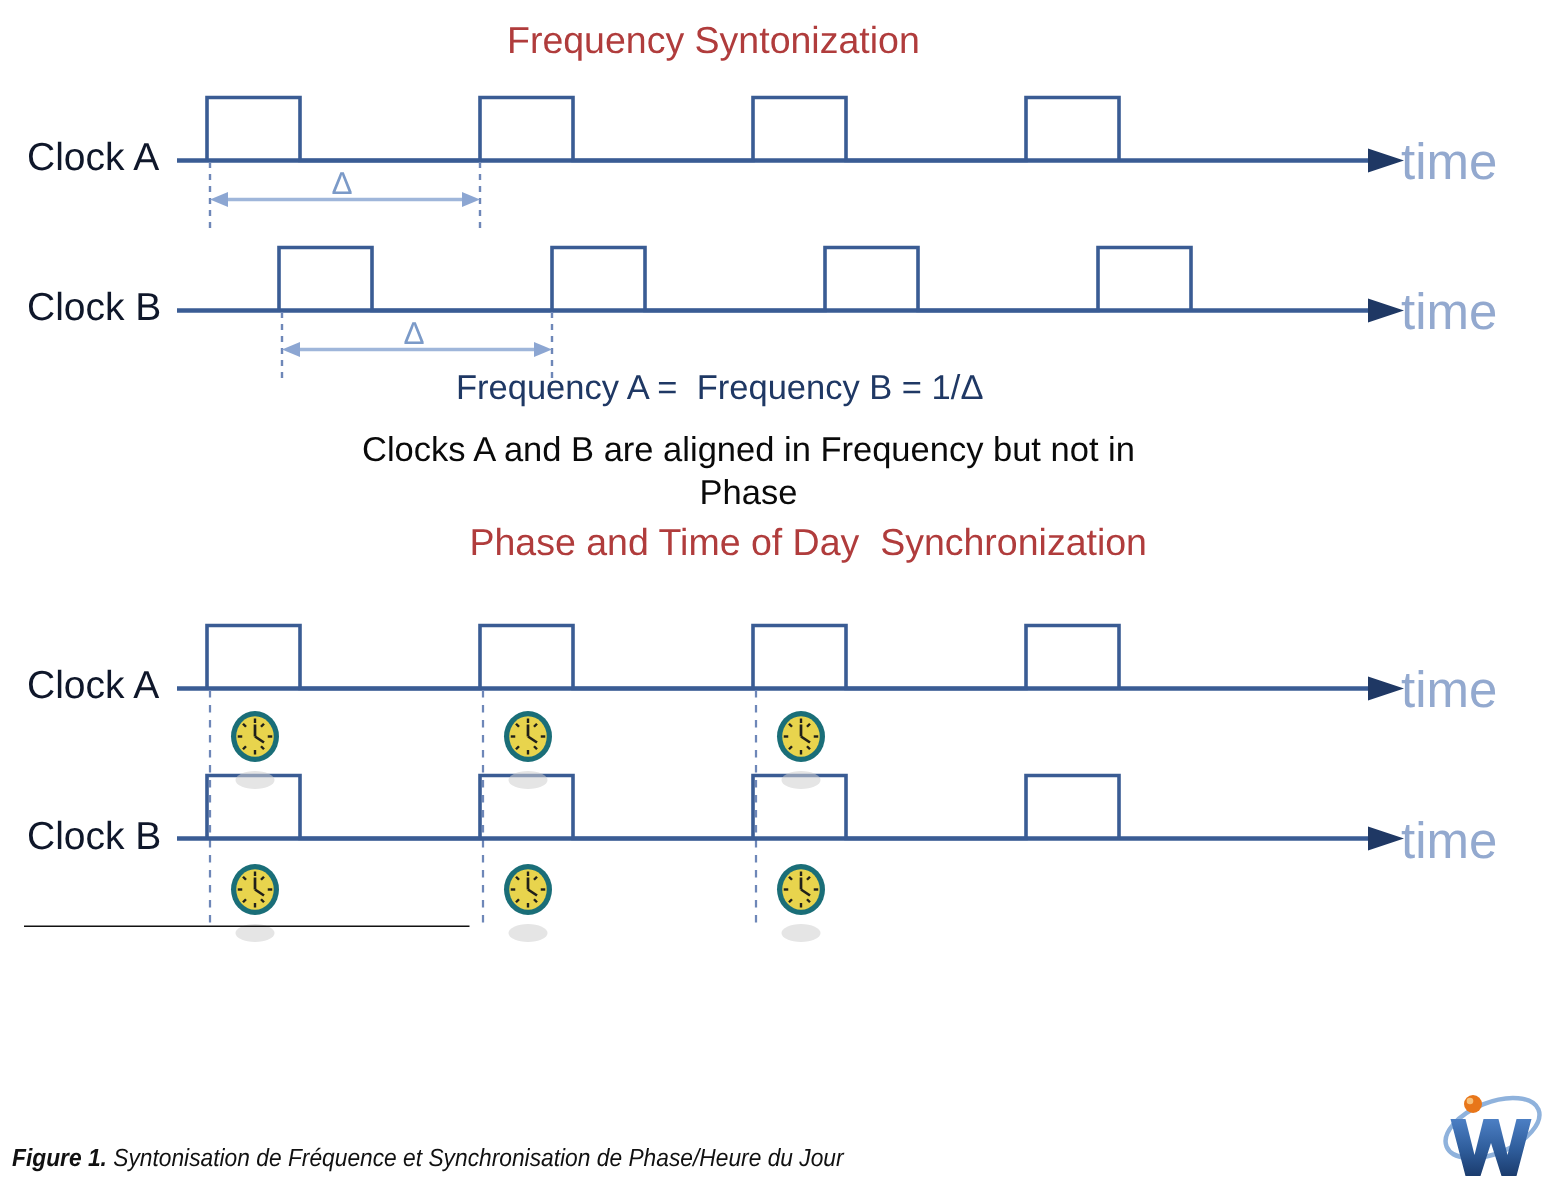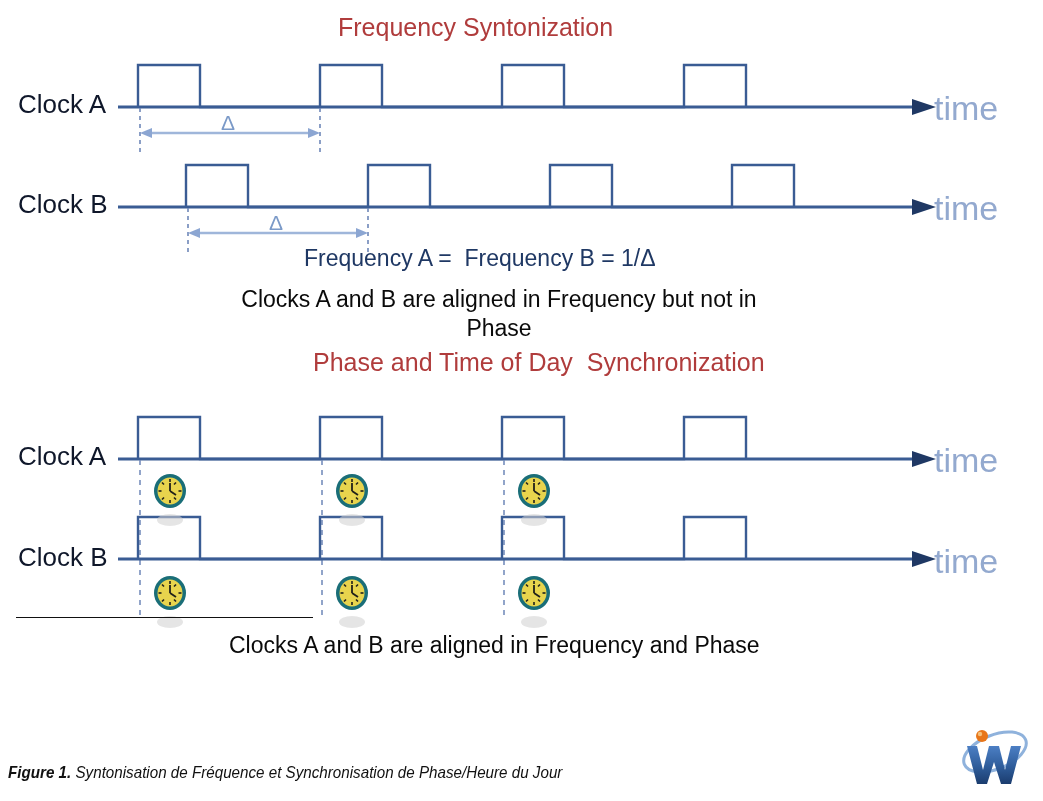--- a/index.html
+++ b/index.html
@@ -274,21 +274,20 @@
       <line x1="26" y1="8.5" x2="24" y2="10.5"></line>
       <line x1="12" y1="25.5" x2="14" y2="23.5"></line>
       <line x1="26" y1="25.5" x2="24" y2="23.5"></line>
     </g>
     <line x1="20" y1="17" x2="20" y2="9" stroke="#20201A" stroke-width="1.8"></line>
     <line x1="20" y1="17" x2="26" y2="21" stroke="#20201A" stroke-width="1.8"></line>
   </svg>
 
   <div class="abs" style="left:16px; top:617px; width:297px; height:1px; background:#111111;"></div>
 
-  <div class="abs body-text" style="left:229px; top:631px; width:700px;">Clocks A and B are aligned in Frequency and Phase</div>
 
   <div class="abs caption" style="left:8px; top:763px;"><b>Figure 1.</b><span> Syntonisation de Fréquence et Synchronisation de Phase/Heure du Jour</span></div>
 
   <svg class="abs" style="left:955px; top:726px;" width="80" height="70" viewBox="0 0 80 70">
     <defs>
       <linearGradient id="wgrad" x1="0" y1="0" x2="0" y2="1">
         <stop offset="0%" stop-color="#4C7FC4"></stop>
         <stop offset="55%" stop-color="#2E5C9A"></stop>
         <stop offset="100%" stop-color="#1B3C6E"></stop>
       </linearGradient>

